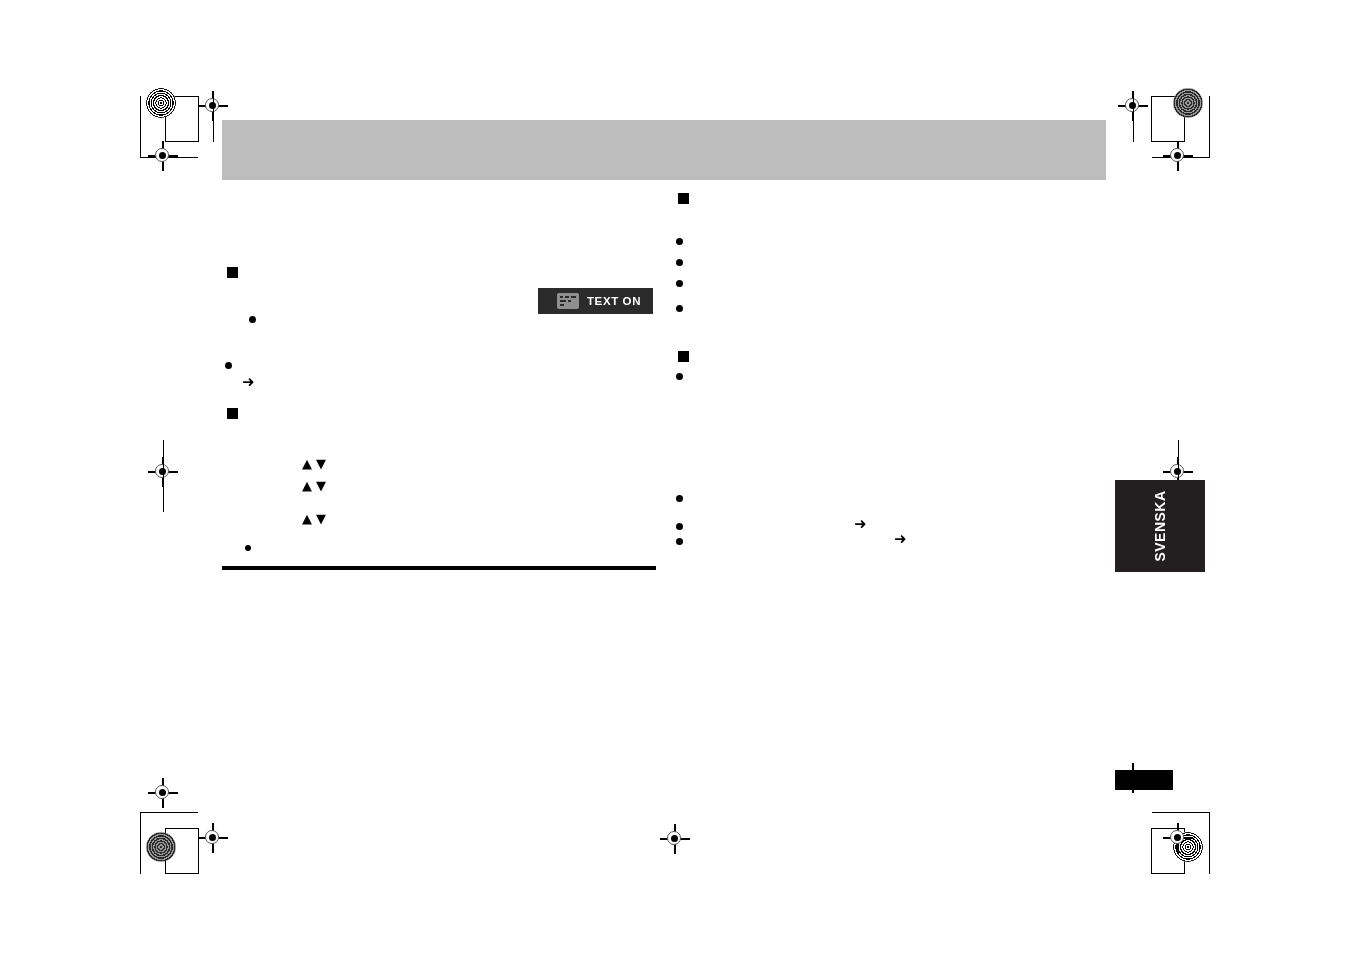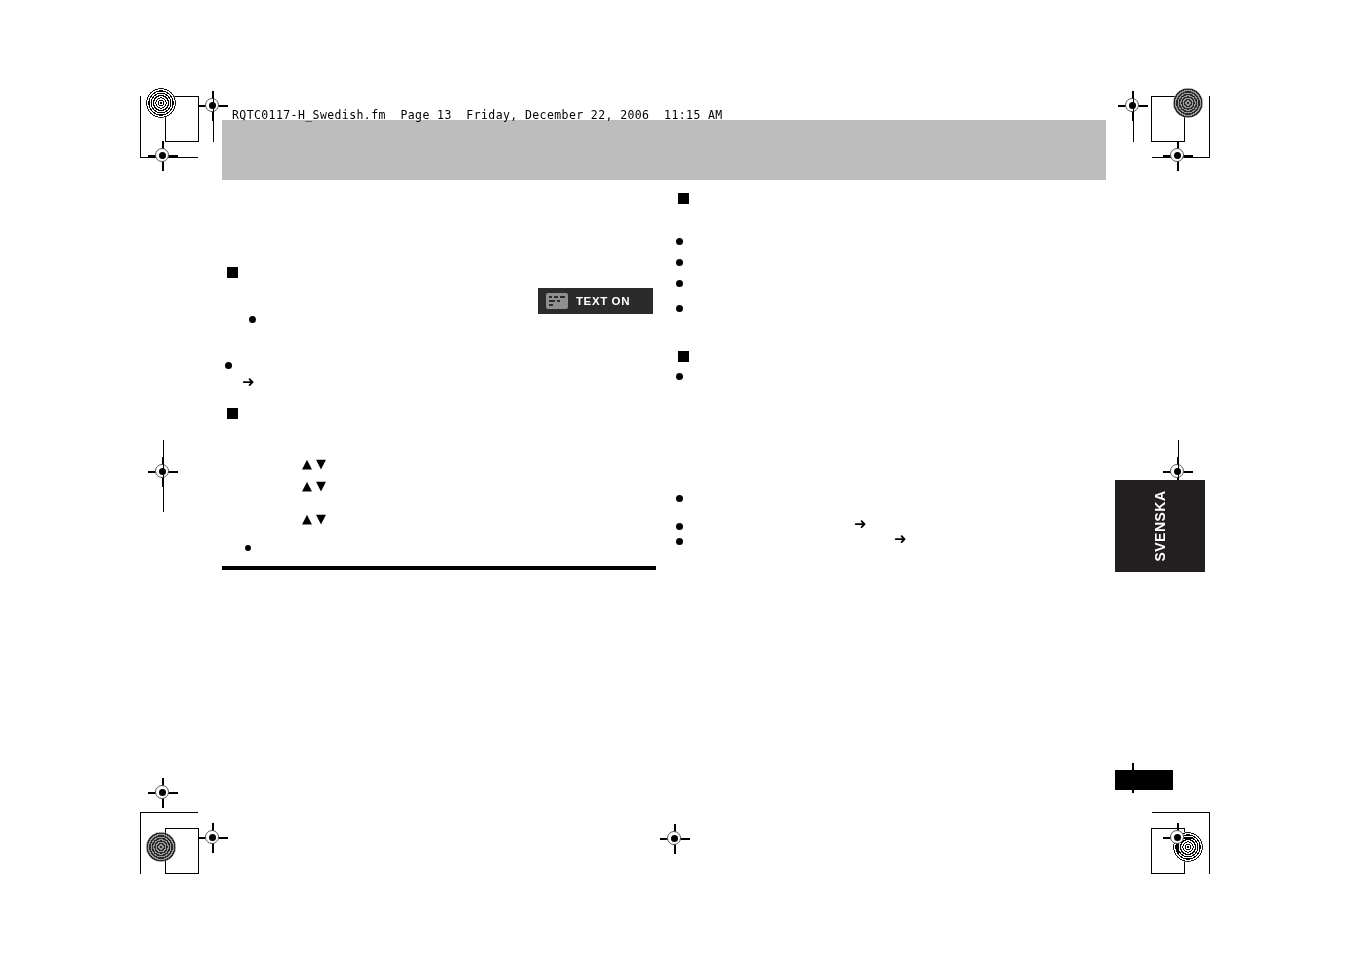--- a/index.html
+++ b/index.html
@@ -151,21 +151,21 @@
   #badge-text-on {
     position: absolute;
     left: 538px;
     top: 288px;
     width: 115px;
     height: 26px;
     background: #2b2b2b;
     display: flex;
     align-items: center;
     gap: 8px;
-    padding-left: 8px;
+    padding-left: 19px;
     box-sizing: border-box;
   }
   #badge-text-on .badge-icon {
     width: 22px;
     height: 16px;
     background: #8f8f8f;
     border-radius: 2px;
     position: relative;
     flex: 0 0 auto;
     overflow: hidden;
@@ -323,21 +323,20 @@
 
     <div class="crop-line" style="left:163px;  top:440px; width:1px;  height:72px;"></div>
     <div class="crop-line" style="left:1178px; top:440px; width:1px;  height:72px;"></div>
     <div class="crop-line" style="left:1133px; top:96px;  width:1px;  height:46px;"></div>
     <div class="crop-line" style="left:213px;  top:96px;  width:1px;  height:46px;"></div>
 
     <div id="page-tab-mark"></div>
   </div>
 
   <div id="file-banner"></div>
-  <div id="file-stamp">RQTC0117-H_Swedish.fm  Page 13  Friday, December 22, 2006  11:15 AM</div>
 
   <div id="col-left" class="col">
     <div class="marker sq-bullet" style="left:5px;  top:82px;"></div>
     <div class="marker rd-bullet" style="left:27px; top:131px;"></div>
     <div class="marker rd-bullet" style="left:3px;  top:177px;"></div>
     <div class="marker arrow" style="left:20px; top:190px;">➜</div>
     <div class="marker sq-bullet" style="left:5px;  top:223px;"></div>
     <div class="marker tri-pair" style="left:80px; top:272px;">▲▼</div>
     <div class="marker tri-pair" style="left:80px; top:294px;">▲▼</div>
     <div class="marker tri-pair" style="left:80px; top:327px;">▲▼</div>

